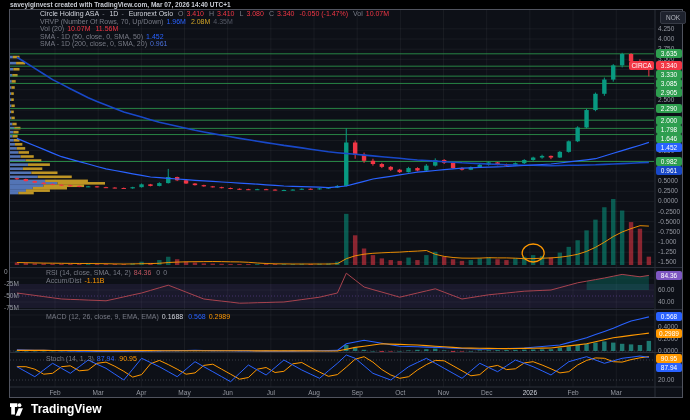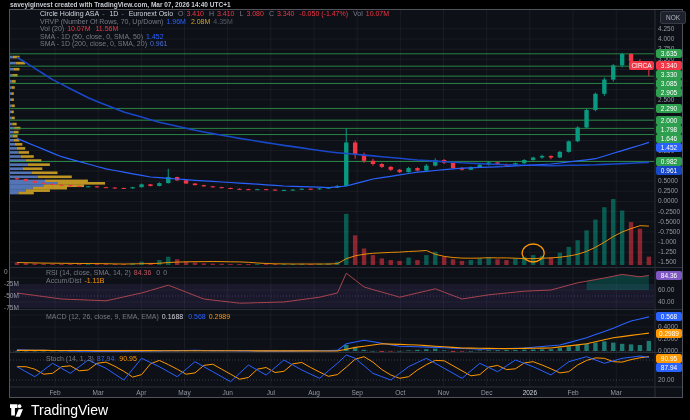--- a/index.html
+++ b/index.html
@@ -15,21 +15,21 @@
   .t-yel{color:#d1a427;} .t-org{color:#ff9800;} .t-rsi{color:#c05660;}
   .badge{position:absolute;left:656px;width:26px;height:9px;border-radius:2px;color:#fff;
     font-size:6.5px;line-height:9px;text-align:center;}
   .axlbl{position:absolute;left:658px;font-size:6.5px;line-height:8px;color:#9598a1;}
   .lxlbl{position:absolute;left:4px;font-size:6.5px;line-height:8px;color:#9598a1;}
   .tlbl{position:absolute;top:389px;font-size:6.5px;color:#9598a1;transform:translateX(-50%);}
   .tlbl.year{color:#d1d4dc;}
   #nok-btn{position:absolute;left:660px;top:11px;width:24px;height:11px;background:#1e222d;
     border:1px solid #363a45;border-radius:2px;color:#b2b5be;font-size:6.5px;line-height:11px;text-align:center;}
   #footer{position:absolute;left:10px;top:402px;display:flex;align-items:center;gap:5px;}
-  #footer .brand{color:#fff;font-size:14px;font-weight:normal;}
+  #footer .brand{color:#fff;font-size:12px;font-weight:bold;}
 </style>
 </head>
 <body>
 
 <div id="stage">
   <div class="attr">saveyiginvest created with TradingView.com, Mar 07, 2026 14:40 UTC+1</div>
   <div id="chartbg"></div>
   <svg id="plot" width="690" height="420">
       <line x1="55" x2="55" y1="10" y2="387" stroke="rgba(255,255,255,0.05)" stroke-width="1"></line>
       <line x1="98.17" x2="98.17" y1="10" y2="387" stroke="rgba(255,255,255,0.05)" stroke-width="1"></line>

